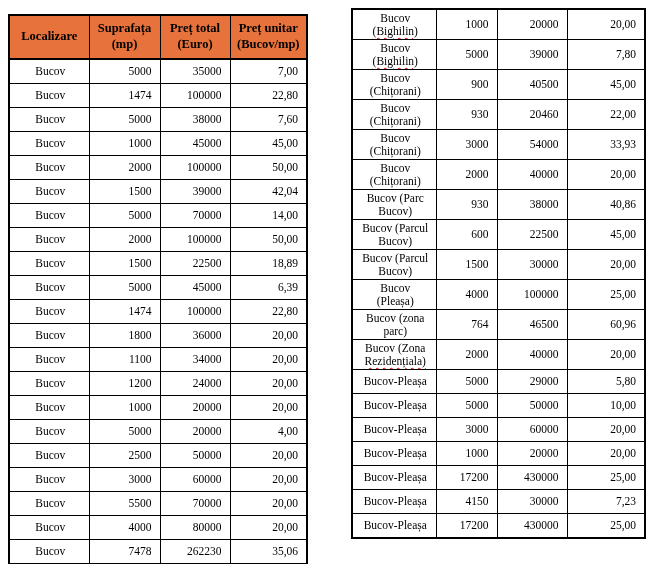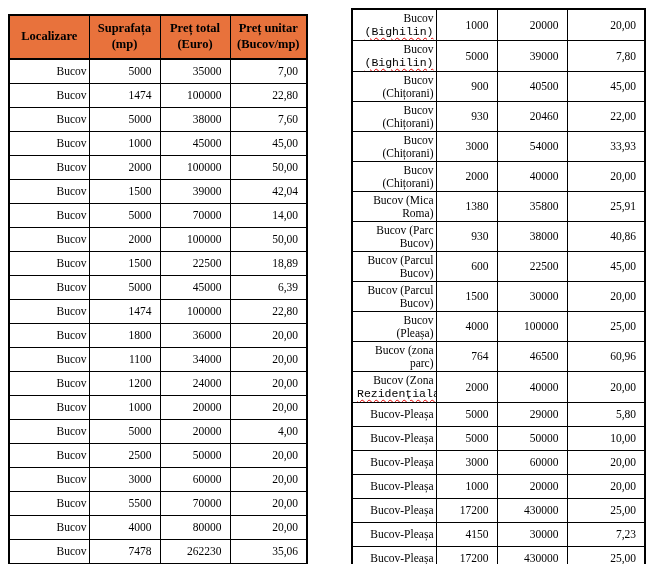--- a/index.html
+++ b/index.html
@@ -44,34 +44,33 @@
     height: 40px;
     padding: 1px 2px;
     border-bottom: 2px solid #000000;
   }
   .tbl td {
     font-size: 11.5px;
     line-height: 12.5px;
     height: 19px;
   }
   .tbl td.loc {
-    text-align: right;
+    text-align: center;
     padding: 2px 2px 2px 4px;
     white-space: pre-line;
   }
   .tbl td.num {
     text-align: right;
     padding: 2px 8px 2px 2px;
     white-space: nowrap;
   }
   .misspell {
     text-decoration: underline wavy #e00000;
     text-decoration-thickness: 1px;
     text-underline-offset: 2px;
-    font-family: Liberation Mono, monospace;
   }
 </style>
 </head>
 <body>
 
 <div class="page">
   <div class="wrap">
 
     <table class="tbl left-tbl">
       <colgroup>
@@ -265,26 +264,20 @@
             <td class="num">54000</td>
             <td class="num">33,93</td>
           </tr>
           <tr>
             <td class="loc"><span>Bucov</span><br><span>(Chițorani)</span></td>
             <td class="num">2000</td>
             <td class="num">40000</td>
             <td class="num">20,00</td>
           </tr>
           <tr>
-            <td class="loc"><span>Bucov (Mica</span><br><span>Roma)</span></td>
-            <td class="num">1380</td>
-            <td class="num">35800</td>
-            <td class="num">25,91</td>
-          </tr>
-          <tr>
             <td class="loc"><span>Bucov (Parc</span><br><span>Bucov)</span></td>
             <td class="num">930</td>
             <td class="num">38000</td>
             <td class="num">40,86</td>
           </tr>
           <tr>
             <td class="loc"><span>Bucov (Parcul</span><br><span>Bucov)</span></td>
             <td class="num">600</td>
             <td class="num">22500</td>
             <td class="num">45,00</td>

